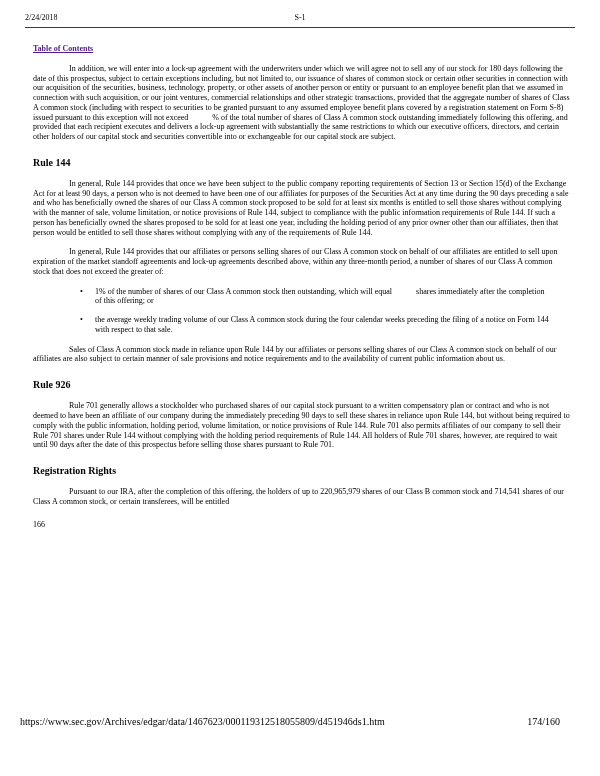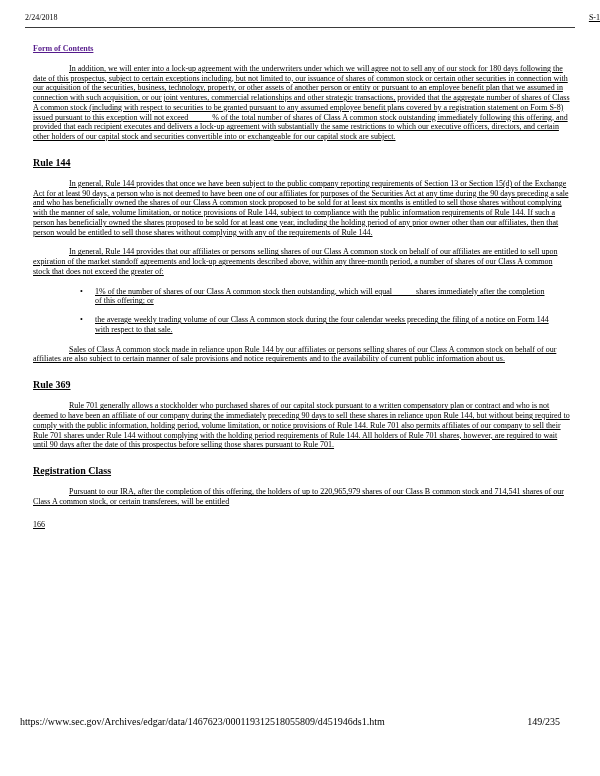--- a/index.html
+++ b/index.html
@@ -7,25 +7,24 @@
     position: relative;
     width: 600px;
     height: 740px;
     background: #ffffff;
     font-family: "Liberation Serif", serif;
     font-size: 8px;
     line-height: 1.22;
     color: #000000;
     box-sizing: border-box;
     overflow: hidden;
-    text-decoration: underline;
   }
   .header { position: relative; padding-top: 13px; height: 11px; }
   .header-date { position: absolute; left: 25px; top: 13px; }
-  .header-doctype { display: block; text-align: right; }
+  .header-doctype { display: block; text-align: center; }
   .rule-line { border: none; border-top: 1px solid #3a3a3a; margin: 3px 25px 0 25px; }
   .toc-link {
     display: inline-block;
     margin: 16px 0 0 33px;
     font-weight: bold;
     text-decoration: underline;
     cursor: pointer;
   }
   .content { margin: 0 30px 0 33px; }
   .content p { margin: 10px 0; text-indent: 36px; }
@@ -49,21 +48,21 @@
 <body>
 
 <div class="page">
 
   <div class="header">
     <span class="header-date">2/24/2018</span>
     <span class="header-doctype">S-1</span>
   </div>
   <hr class="rule-line">
 
-  <a class="toc-link" style="color: rgb(85, 26, 139);">Form of Contents</a>
+  <a class="toc-link" style="color: rgb(85, 26, 139);">Table of Contents</a>
 
   <div class="content">
     <p>In addition, we will enter into a lock-up agreement with the underwriters under which we will agree not to sell any of our stock for 180 days following the date of this prospectus, subject to certain exceptions including, but not limited to, our issuance of shares of common stock or certain other securities in connection with our acquisition of the securities, business, technology, property, or other assets of another person or entity or pursuant to an employee benefit plan that we assumed in connection with such acquisition, or our joint ventures, commercial relationships and other strategic transactions, provided that the aggregate number of shares of Class A common stock (including with respect to securities to be granted pursuant to any assumed employee benefit plans covered by a registration statement on Form S-8) issued pursuant to this exception will not exceed&nbsp;&nbsp;&nbsp;&nbsp;&nbsp;&nbsp;&nbsp;&nbsp;&nbsp;&nbsp;&nbsp;&nbsp;% of the total number of shares of Class A common stock outstanding immediately following this offering, and provided that each recipient executes and delivers a lock-up agreement with substantially the same restrictions to which our executive officers, directors, and certain other holders of our capital stock and securities convertible into or exchangeable for our capital stock are subject.</p>
 
     <h3 class="section-heading">Rule 144</h3>
     <p>In general, Rule 144 provides that once we have been subject to the public company reporting requirements of Section 13 or Section 15(d) of the Exchange Act for at least 90 days, a person who is not deemed to have been one of our affiliates for purposes of the Securities Act at any time during the 90 days preceding a sale and who has beneficially owned the shares of our Class A common stock proposed to be sold for at least six months is entitled to sell those shares without complying with the manner of sale, volume limitation, or notice provisions of Rule 144, subject to compliance with the public information requirements of Rule 144. If such a person has beneficially owned the shares proposed to be sold for at least one year, including the holding period of any prior owner other than our affiliates, then that person would be entitled to sell those shares without complying with any of the requirements of Rule 144.</p>
     <p>In general, Rule 144 provides that our affiliates or persons selling shares of our Class A common stock on behalf of our affiliates are entitled to sell upon expiration of the market standoff agreements and lock-up agreements described above, within any three-month period, a number of shares of our Class A common stock that does not exceed the greater of:</p>
 
     <ul class="bullets">
       <li>
@@ -71,27 +70,27 @@
         <span>1% of the number of shares of our Class A common stock then outstanding, which will equal&nbsp;&nbsp;&nbsp;&nbsp;&nbsp;&nbsp;&nbsp;&nbsp;&nbsp;&nbsp;&nbsp;&nbsp;shares immediately after the completion of this offering; or</span>
       </li>
       <li>
         <span class="bullet-glyph">•</span>
         <span>the average weekly trading volume of our Class A common stock during the four calendar weeks preceding the filing of a notice on Form 144 with respect to that sale.</span>
       </li>
     </ul>
 
     <p>Sales of Class A common stock made in reliance upon Rule 144 by our affiliates or persons selling shares of our Class A common stock on behalf of our affiliates are also subject to certain manner of sale provisions and notice requirements and to the availability of current public information about us.</p>
 
-    <h3 class="section-heading">Rule 369</h3>
+    <h3 class="section-heading">Rule 926</h3>
     <p>Rule 701 generally allows a stockholder who purchased shares of our capital stock pursuant to a written compensatory plan or contract and who is not deemed to have been an affiliate of our company during the immediately preceding 90 days to sell these shares in reliance upon Rule 144, but without being required to comply with the public information, holding period, volume limitation, or notice provisions of Rule 144. Rule 701 also permits affiliates of our company to sell their Rule 701 shares under Rule 144 without complying with the holding period requirements of Rule 144. All holders of Rule 701 shares, however, are required to wait until 90 days after the date of this prospectus before selling those shares pursuant to Rule 701.</p>
 
-    <h3 class="section-heading">Registration Class</h3>
+    <h3 class="section-heading">Registration Rights</h3>
     <p>Pursuant to our IRA, after the completion of this offering, the holders of up to 220,965,979 shares of our Class B common stock and 714,541 shares of our Class A common stock, or certain transferees, will be entitled</p>
 
     <div class="pagenum">166</div>
   </div>
 
   <div class="footer">
     <span>https://www.sec.gov/Archives/edgar/data/1467623/000119312518055809/d451946ds1.htm</span>
-    <span>149/235</span>
+    <span>174/160</span>
   </div>
 
 </div>
 
 </body></html>

